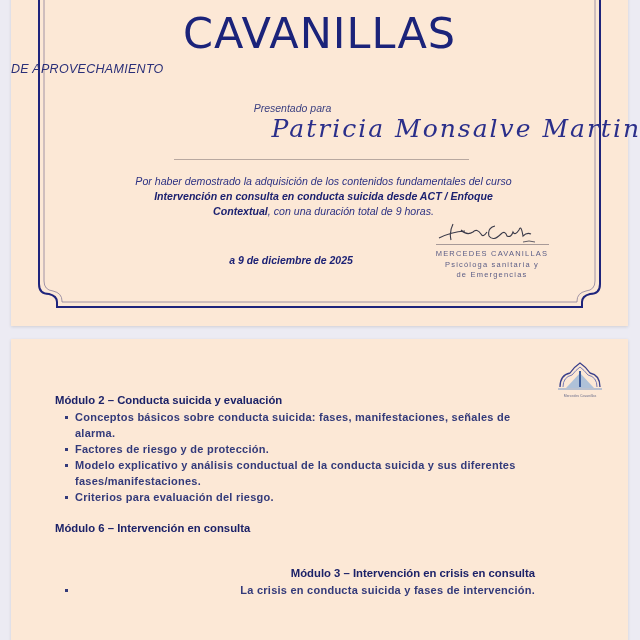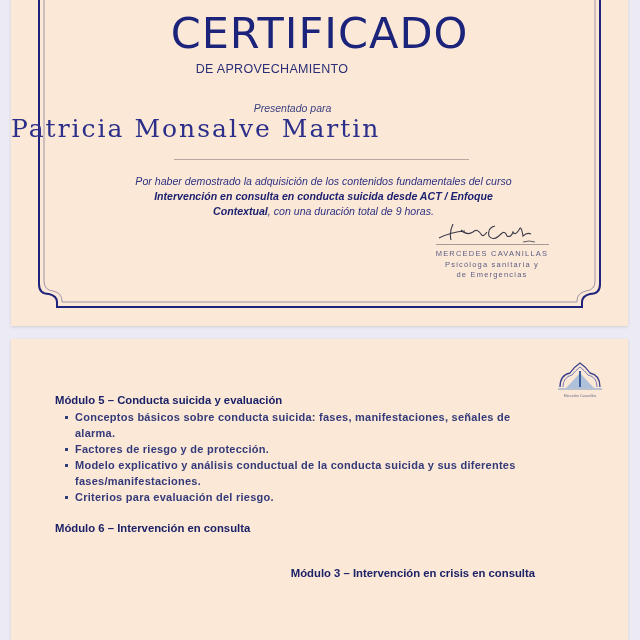--- a/index.html
+++ b/index.html
@@ -21,30 +21,30 @@
   .frame-svg { position:absolute; left:0; top:0; }
 
   .cert-title {
     position:absolute; left:0; width:617px; top:12px;
     text-align:center; color:#1b237a;
     font-family:"DejaVu Sans", sans-serif;
     font-size:43px; letter-spacing:1px; font-weight:normal;
   }
   .cert-sub {
     position:absolute; left:0; width:522px; top:66px;
-    text-align:center; color:#2a2f78; font-size:12.5px; letter-spacing:0.3px;
+    color:#2a2f78; font-size:12.5px; letter-spacing:0.3px;font-style:italic;
   }
   .presented {
     position:absolute; left:0; width:563px; top:106px;
     text-align:center; color:#3a3f80; font-style:italic; font-size:10.5px;
   }
   .recipient {
     position:absolute; left:0; width:630px; top:118px;
-    text-align:left; color:#2b2f8a;
-    font-family:"DejaVu Serif", serif; 
+    text-align:right; color:#2b2f8a;
+    font-family:"DejaVu Serif", serif; font-style:italic;
     font-size:25px; letter-spacing:2px;
   }
   .name-line {
     position:absolute; left:163px; top:163px; width:295px; height:1px;
     background:#b8a8a0;
   }
   .body-text {
     position:absolute; left:120px; width:385px; top:178px;
     text-align:center; color:#2d3283; font-style:italic;
     font-size:10.6px; line-height:15px;
@@ -84,30 +84,31 @@
 <body>
 
 <div class="page" id="page1">
   <svg class="frame-svg" width="617" height="330">
 
     <path d="M28 0 L28 288 Q28 298 38 298 Q46 300 46 306 L46 311 L571 311 L571 306 Q571 300 579 298 Q589 298 589 288 L589 0" fill="none" stroke="#1e247c" stroke-width="2"></path>
 
     <path d="M33 0 L33 285 Q33 294 42 295 Q51 297 51 305 L51 306 L566 306 L566 305 Q566 297 575 295 Q584 294 584 285 L584 0" fill="none" stroke="#8a7f99" stroke-width="0.8"></path>
   </svg>
 
-  <div class="cert-title">CERTIFICADO</div>
+  <div class="cert-title">CAVANILLAS</div>
   <div class="cert-sub">DE APROVECHAMIENTO</div>
   <div class="presented">Presentado para</div>
   <div class="recipient">Patricia Monsalve Martin</div>
   <div class="name-line"></div>
 
   <div class="body-text">
     <span>Por haber demostrado la adquisición de los contenidos fundamentales del curso </span><b>Intervención en consulta en conducta suicida desde ACT / Enfoque Contextual</b><span>, con una duración total de 9 horas.</span>
   </div>
 
+  <div class="date">a 9 de diciembre de 2025</div>
 
   <svg class="sig-scribble" width="115" height="28">
     <path d="M8 20 Q20 14 34 13 M22 6 Q18 14 20 22 M30 12 Q36 18 42 14 Q46 10 50 16 Q52 20 56 14 M64 8 Q56 10 58 18 Q62 24 70 16 Q74 12 76 18 Q80 20 82 14 Q84 18 88 12 Q90 6 92 18 Q96 14 100 16" fill="none" stroke="#3b3b4a" stroke-width="1.1"></path>
     <path d="M92 24 Q98 22 104 24" fill="none" stroke="#3b3b4a" stroke-width="0.8"></path>
   </svg>
   <div class="sig-line"></div>
   <div class="signer">
     <div>MERCEDES CAVANILLAS</div>
     <div>Psicóloga sanitaria y</div>
     <div>de Emergencias</div>
@@ -119,28 +120,31 @@
     <path d="M8 28 Q8 16 18 14 Q22 8 28 4 Q34 8 38 14 Q48 16 48 28" fill="none" stroke="#3a3f8a" stroke-width="1.3"></path>
     <path d="M11 28 Q11 18 20 16 Q24 11 28 8 Q32 11 36 16 Q45 18 45 28" fill="none" stroke="#6a70b0" stroke-width="0.9"></path>
     <path d="M14 29 L28 14 L42 29 Z" fill="#8fb0d8" opacity="0.7"></path>
     <rect x="27" y="12" width="2" height="16" fill="#3a5a9a"></rect>
     <path d="M6 30 L50 30" stroke="#7a9ac8" stroke-width="1.2"></path>
     <text x="28" y="38" font-size="3.5" text-anchor="middle" fill="#6b6d8a" font-family="Liberation Sans, sans-serif">Mercedes Cavanillas</text>
   </svg>
 
   <div class="modules">
     <div class="module">
-      <div class="module-title">Módulo 5 – Conducta suicida y evaluación</div>
+      <div class="module-title">Módulo 2 – Conducta suicida y evaluación</div>
       <ul>
         <li>Conceptos básicos sobre conducta suicida: fases, manifestaciones, señales de alarma.</li>
         <li>Factores de riesgo y de protección.</li>
         <li>Modelo explicativo y análisis conductual de la conducta suicida y sus diferentes fases/manifestaciones.</li>
         <li>Criterios para evaluación del riesgo.</li>
       </ul>
     </div>
     <div class="module">
       <div class="module-title">Módulo 6 – Intervención en consulta</div>
     </div>
     <div class="module m3">
       <div class="module-title">Módulo 3 – Intervención en crisis en consulta</div>
+      <ul>
+        <li>La crisis en conducta suicida y fases de intervención.</li>
+      </ul>
     </div>
   </div>
 </div>
 
 </body></html>

